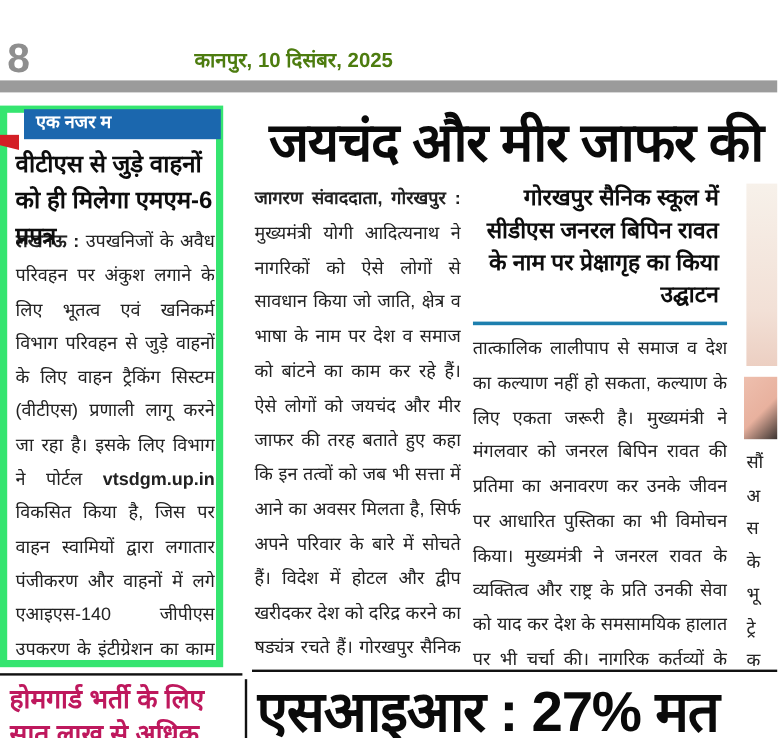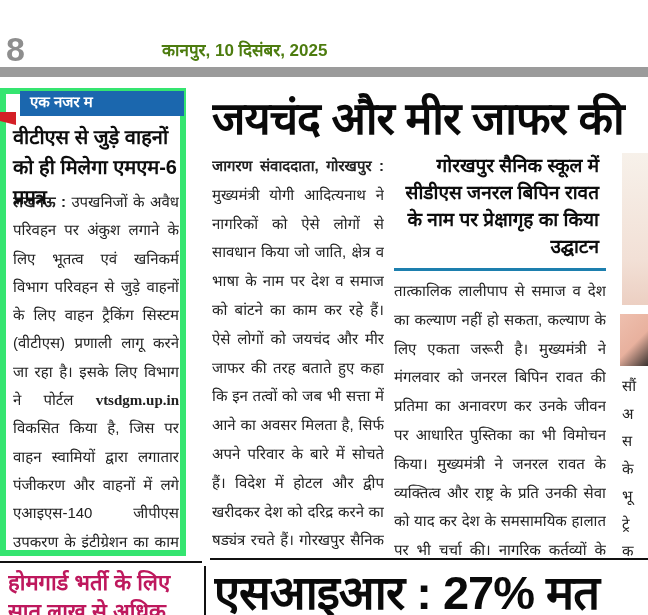--- a/index.html
+++ b/index.html
@@ -35,33 +35,33 @@
     background:#d41f26;z-index:2;clip-path:polygon(0 0,100% 0,100% 100%,0 70%);
   }
   .sb-headline{
     position:absolute;left:13px;top:122px;width:164px;
     font-size:20px;font-weight:bold;line-height:30px;color:#0d0d0d;z-index:1;
   }
   .sb-body{
     position:absolute;left:13px;top:188px;width:166px;height:360px;
     font-size:15px;line-height:28.3px;text-align:justify;color:#222;overflow:hidden;
   }
-  .sb-body b.portal{font-family:Liberation Serif, serif;}
+  .sb-body b.portal{font-family:Liberation Sans, sans-serif;}
   
   .bl-rule{position:absolute;left:0;top:561px;width:202px;height:2px;background:#111;}
   .bl-headline{
     position:absolute;left:8px;top:568px;width:190px;height:47px;
     font-size:22px;font-weight:bold;line-height:29px;color:#be185d;overflow:hidden;
   }
   .v-rule{position:absolute;left:204px;top:566px;width:2px;height:49px;background:#111;}
   
   .main-headline{
     position:absolute;left:212px;top:90px;width:436px;height:58px;
     font-size:45px;font-weight:bold;color:#0a0a0a;line-height:58px;
-    white-space:nowrap;overflow:hidden;letter-spacing:-1px;
+    white-space:nowrap;overflow:hidden;letter-spacing:-1px;text-align:center;
   }
   .col{position:absolute;top:152px;font-size:15px;line-height:28.8px;text-align:justify;color:#222;overflow:hidden;}
   .col1{left:212px;width:172px;height:400px;}
   .col2{left:394px;width:212px;height:404px;}
   .subheadline{font-size:19px;font-weight:bold;line-height:27px;color:#0d0d0d;text-align:right;width:205px;}
   .teal-rule{width:212px;height:3px;background:var(--divider-teal);margin:8px 0 6px 0;}
   .col2 p.indent{text-indent:1.6em;}
   .col2 p{display:inline;}
   
   .photo-frag-1{

